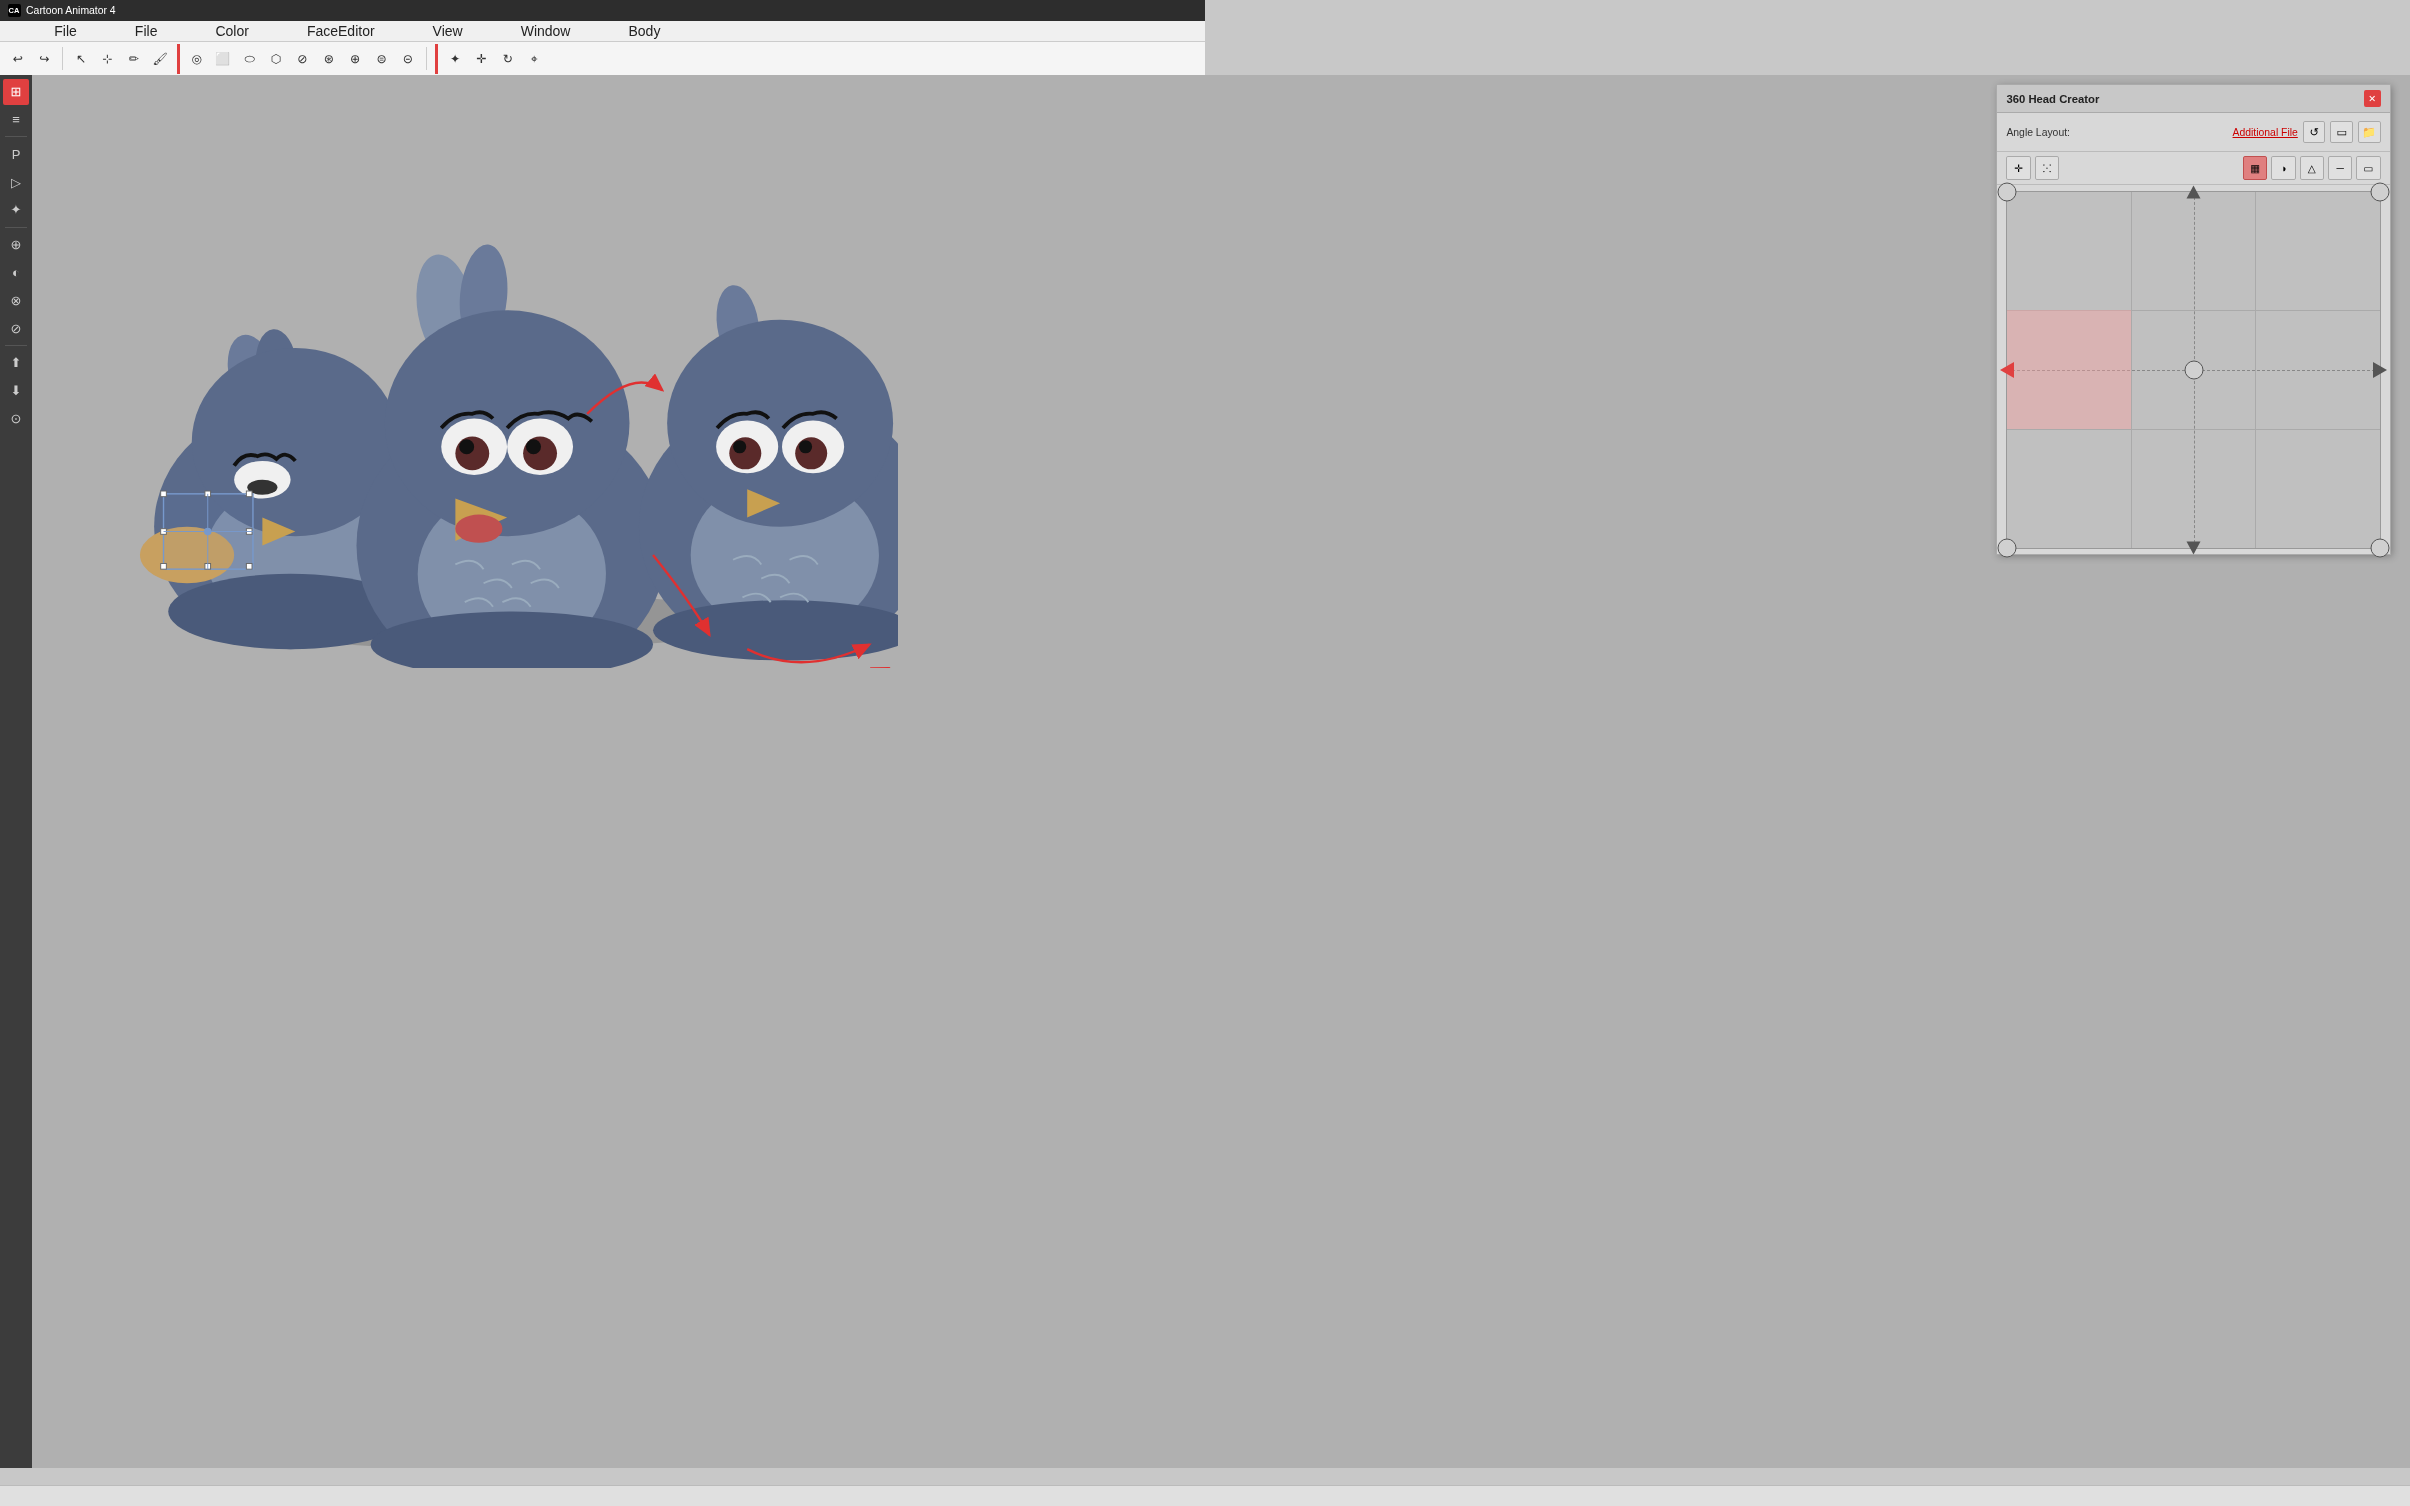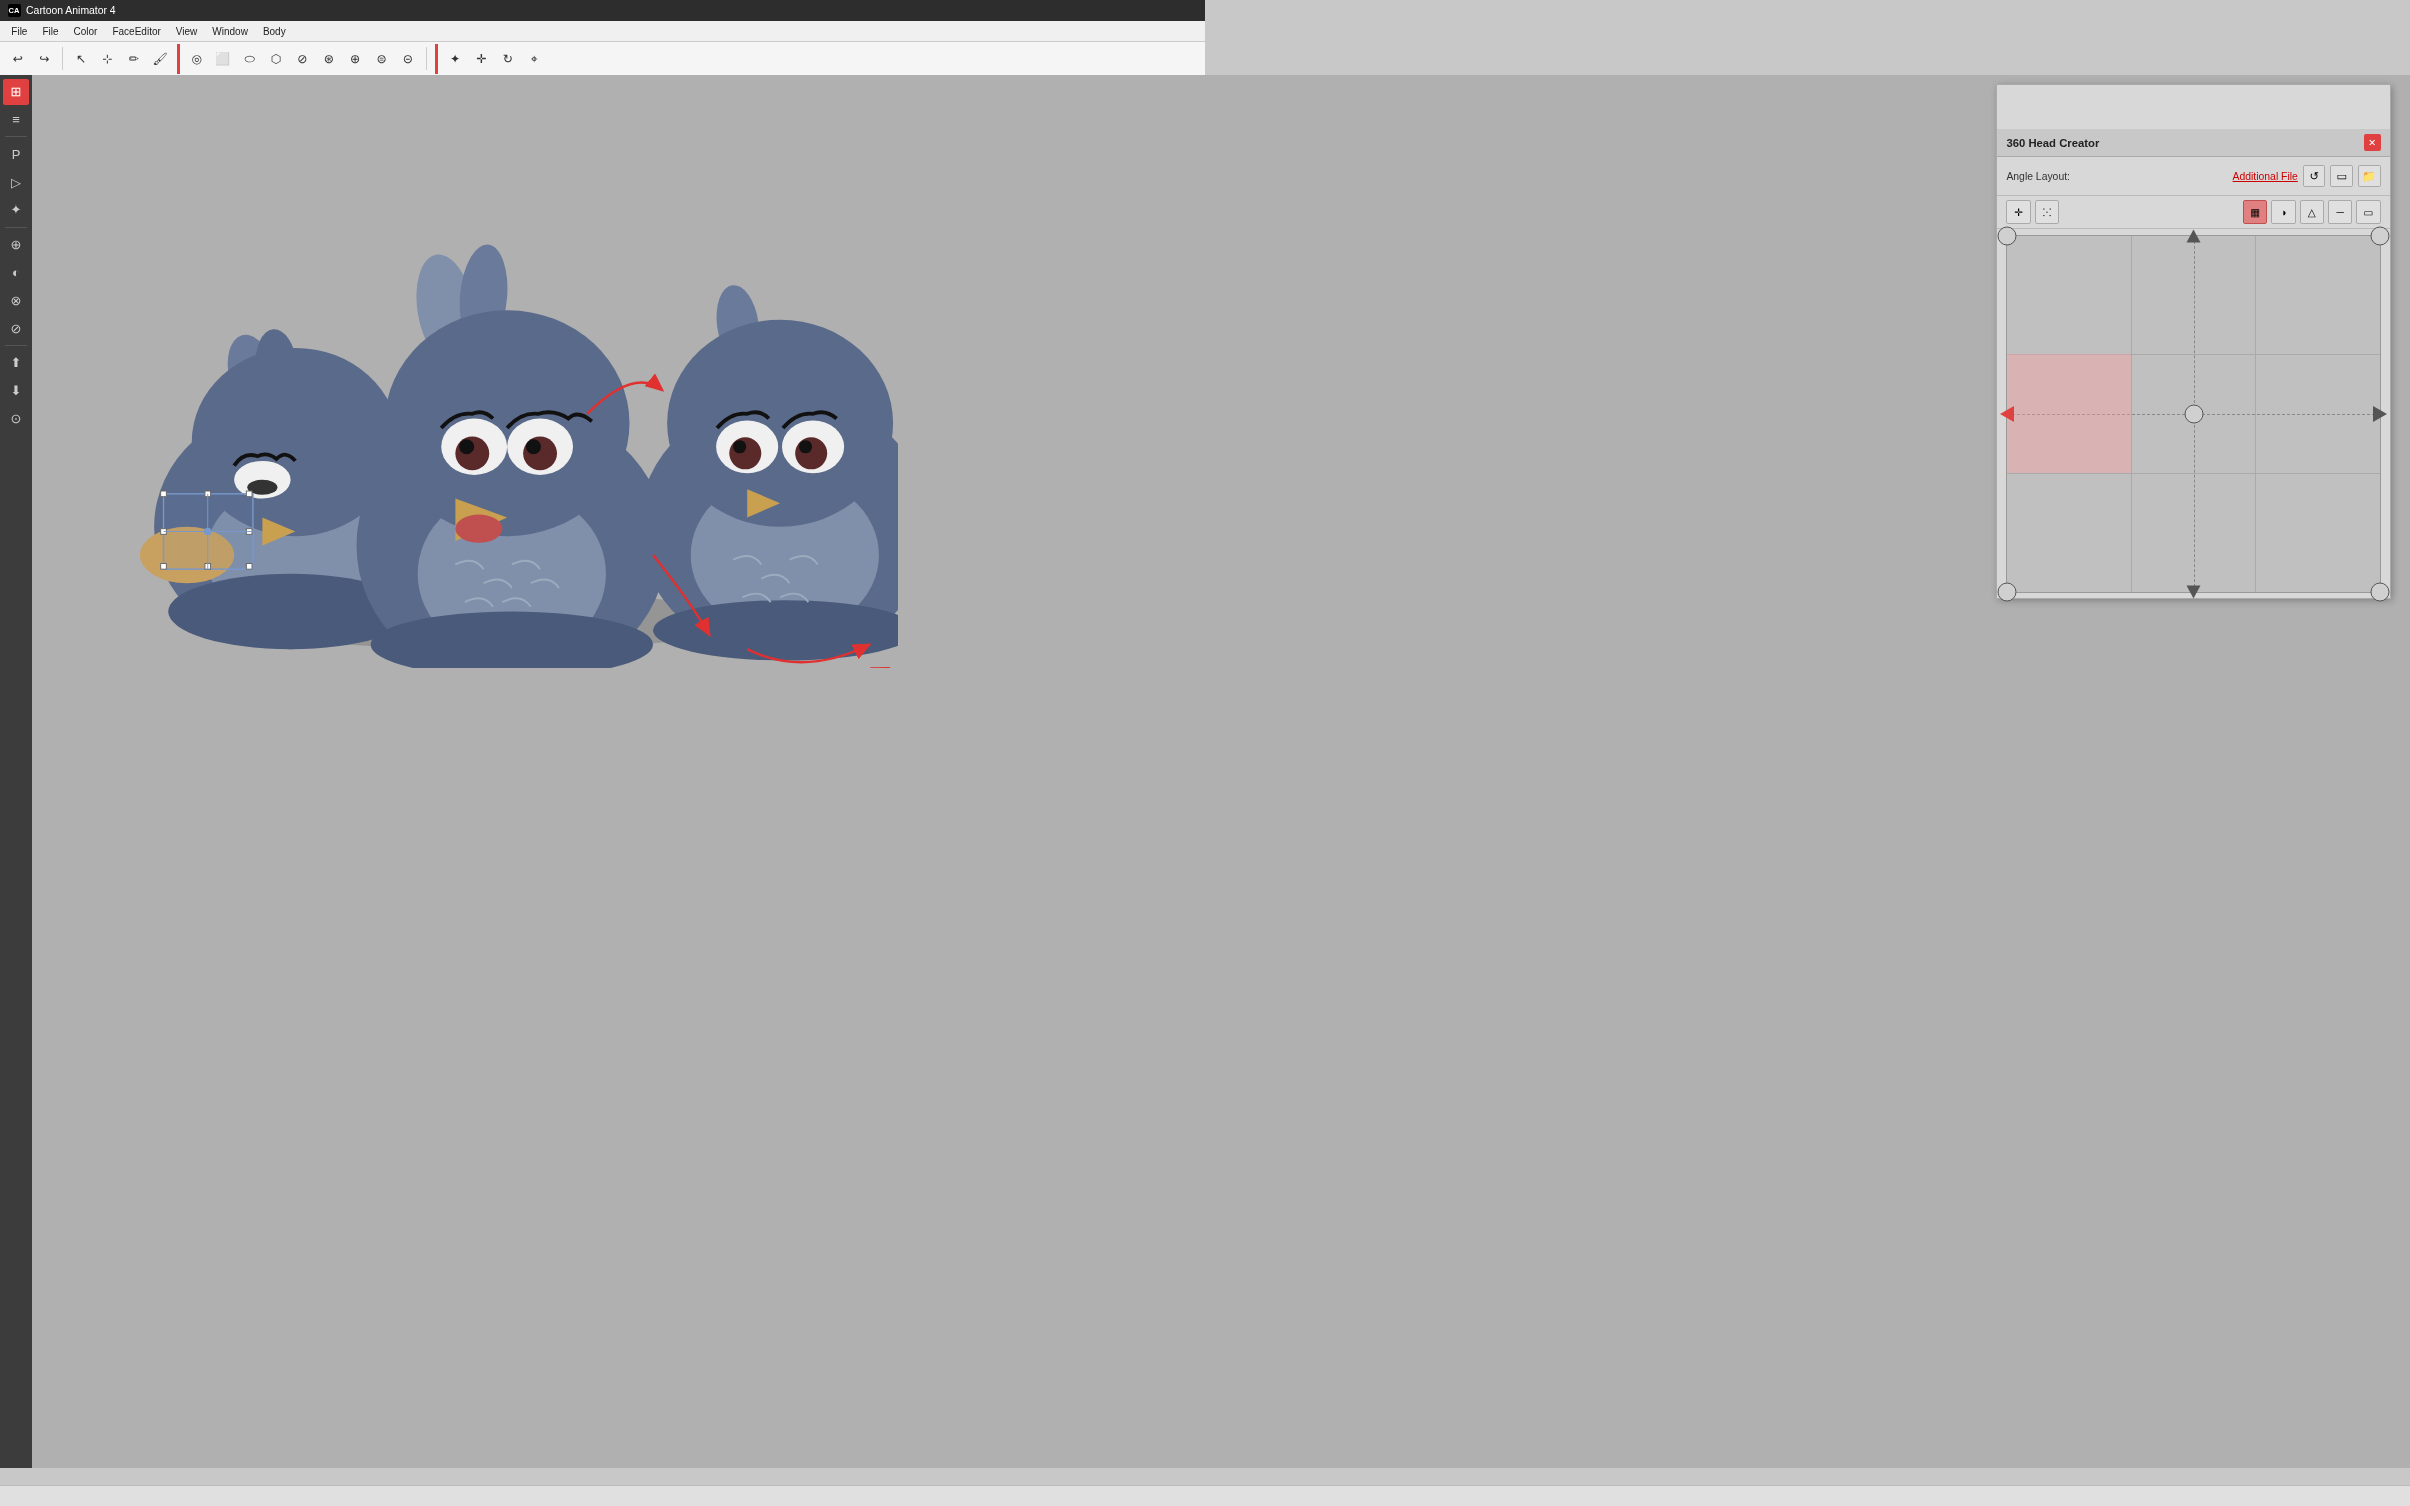--- a/index.html
+++ b/index.html
@@ -30,23 +30,24 @@
     #menubar {
       height: 21px;
       background: #f0f0f0;
       display: flex;
       align-items: center;
       border-bottom: 0.9px solid #ccc;
       padding: 0 3.8px;
     }
     .menu-item {
       padding: 1.9px 7.5px;
-      font-size: 10px;
+      font-size: 14px;
       color: #222;
       cursor: pointer;
+      margin-left: 43px;
     }
 
     
     #toolbar {
       height: 34px;
       background: #f5f5f5;
       border-bottom: 0.9px solid #ccc;
       display: flex;
       align-items: center;
       padding: 0 5.6px;
@@ -209,21 +210,20 @@
       box-shadow: 1.9px 1.9px 7.5px rgba(0,0,0,0.3);
     }
     #hc-titlebar {
       height: 28px;
       background: #c8c8c8;
       border-bottom: 0.9px solid #aaa;
       display: flex;
       align-items: center;
       justify-content: space-between;
       padding: 0 9.4px;
-      margin-top: 44px;
     }
     #hc-titlebar .title { font-size: 11.3px; font-weight: bold; color: #222; }
     #hc-titlebar .close-btn {
       width: 17px; height: 17px;
       background: #e04040;
       border: none;
       cursor: pointer;
       display: flex; align-items: center; justify-content: center;
       color: white; font-size: 9.4px;
       border-radius: 1.9px;

